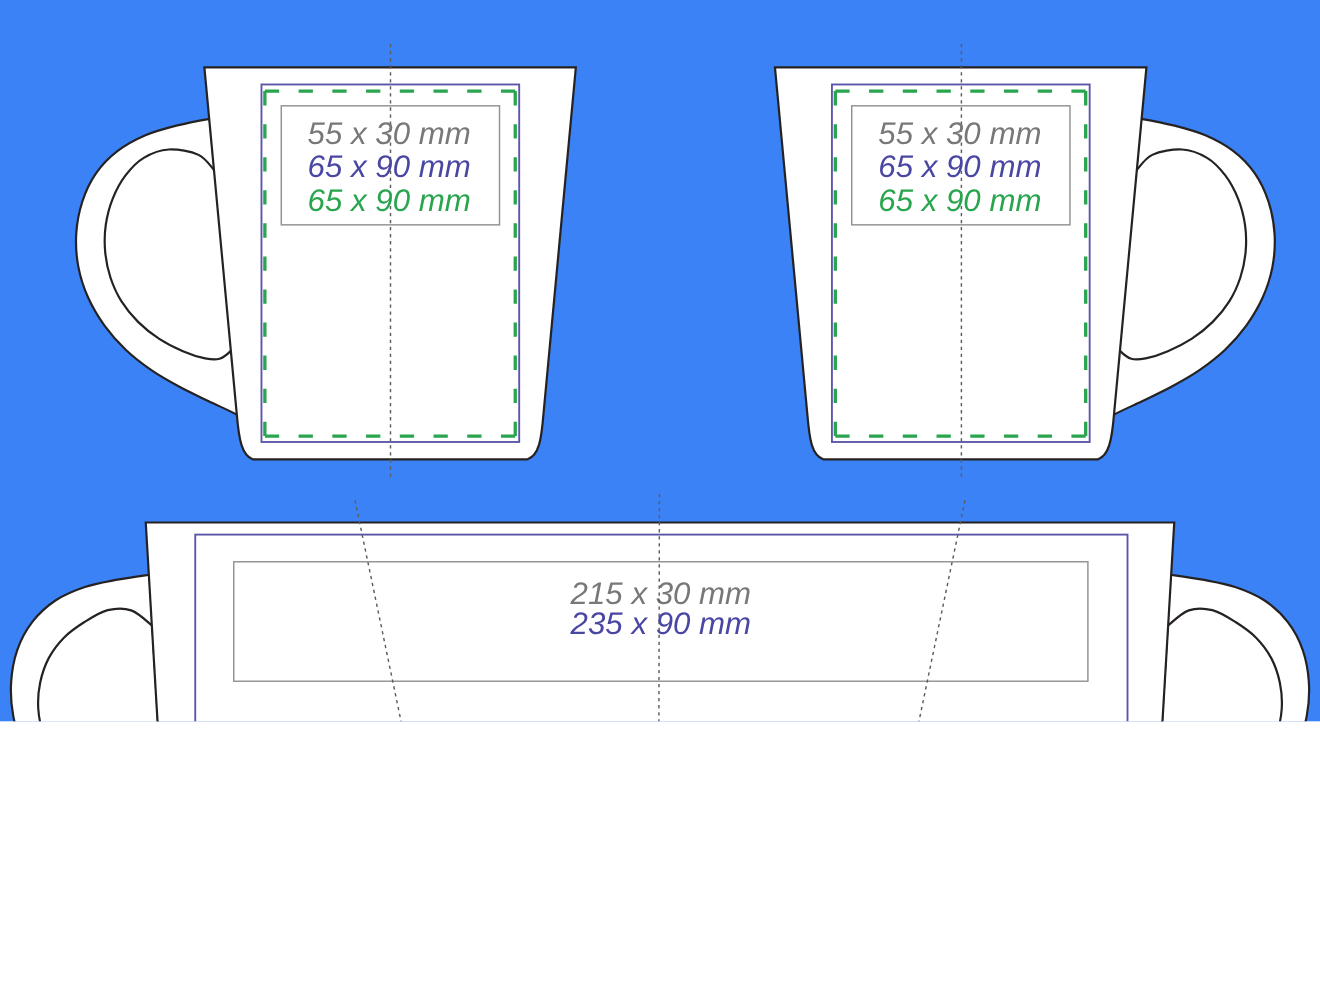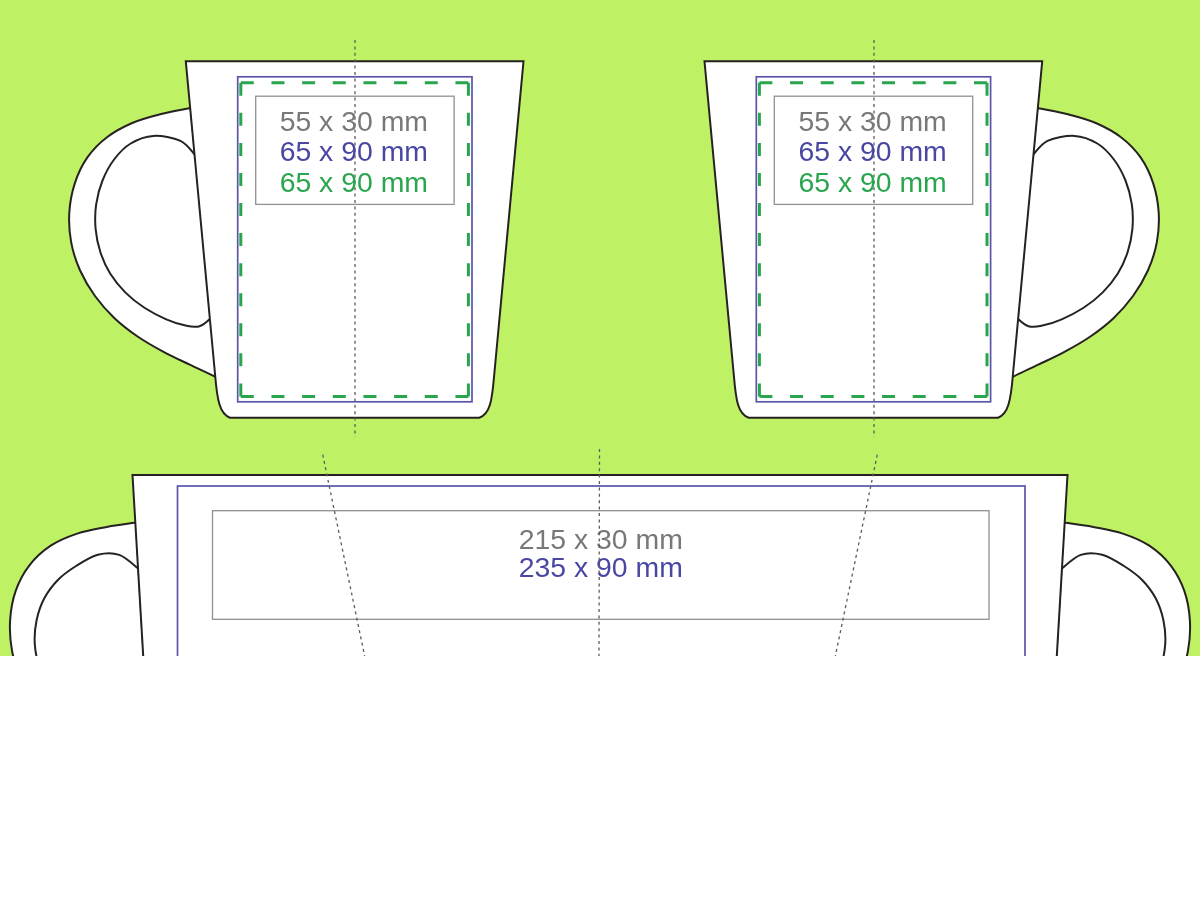--- a/index.html
+++ b/index.html
@@ -1,16 +1,16 @@
 <!DOCTYPE html>
 <html><head>
 <meta charset="utf-8">
 <style>
   html,body{margin:0;padding:0;background:#ffffff;}
-  .wrap{width:1200px;height:656px;position:relative;overflow:hidden;background:#bef264;}
+  .wrap{width:1200px;height:656px;position:relative;overflow:hidden;background:#3b82f6;font-style:italic;}
   svg{display:block;}
   text{font-family:"Liberation Sans", sans-serif;}
 </style>
 </head>
 <body>
 <div class="wrap">
 <svg width="1200" height="900" viewBox="0 0 1200 900">
 <defs>
 
   <g id="mugshape">

